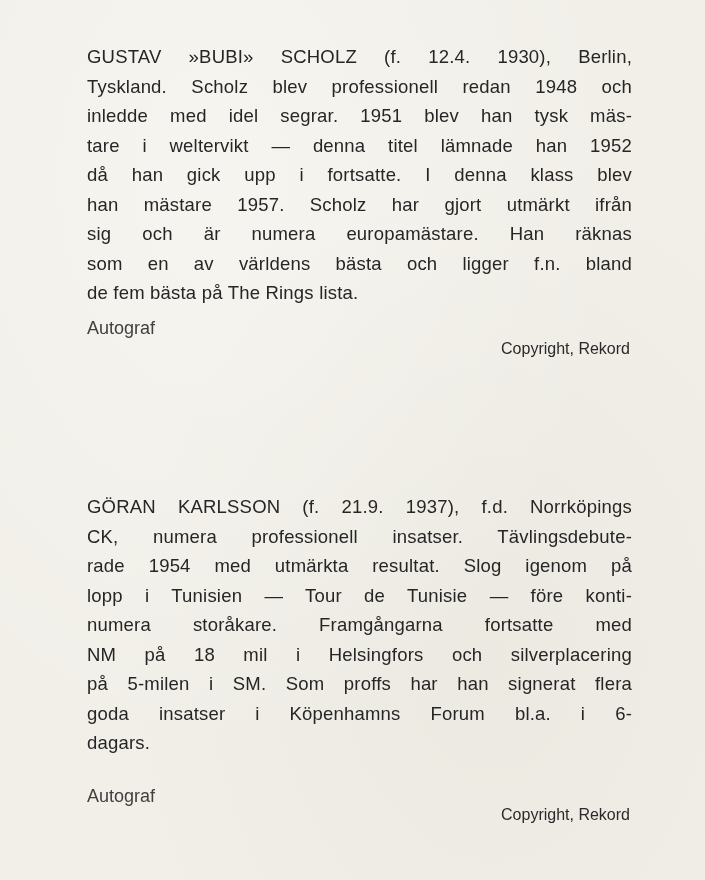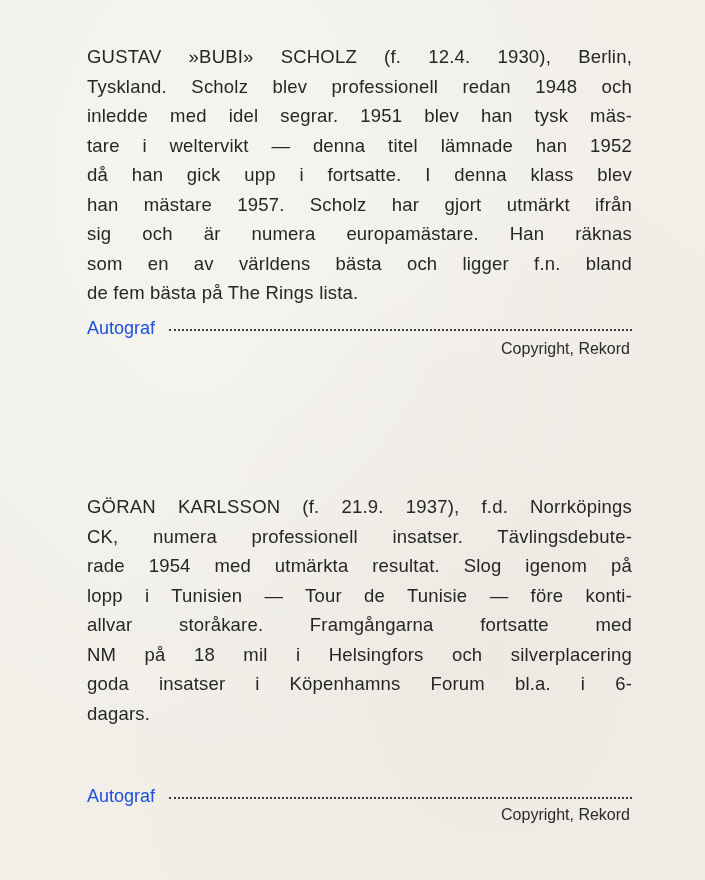--- a/index.html
+++ b/index.html
@@ -42,21 +42,22 @@
     .bio-line.last {
       text-align-last: left;
     }
     .autograf-row {
       position: absolute;
       left: 87px;
       width: 545px;
       display: flex;
       align-items: baseline;
       font-size: 18px;
-      color: #1d4ed8;
+      color: #404040;
+      flex-direction: column;
     }
     .autograf-label {
       white-space: nowrap;
       margin-right: 14px;
     }
     .autograf-dots {
       flex: 1;
       height: 2px;
       border-bottom: 2px dotted #3a3a3a;
       transform: translateY(-3px);
@@ -91,22 +92,23 @@
   <span class="autograf-dots"></span>
 </div>
 <div class="copyright" style="top:340px;">Copyright, Rekord</div>
 
 <section class="card-section" style="top:488px;">
   <p class="bio">
     <span class="bio-line">GÖRAN KARLSSON (f. 21.9. 1937), f.d. Norrköpings</span>
     <span class="bio-line">CK, numera professionell insatser. Tävlingsdebute-</span>
     <span class="bio-line">rade 1954 med utmärkta resultat. Slog igenom på</span>
     <span class="bio-line">lopp i Tunisien — Tour de Tunisie — före konti-</span>
-    <span class="bio-line">allvar storåkare. Framgångarna fortsatte med</span>
+    <span class="bio-line">numera storåkare. Framgångarna fortsatte med</span>
     <span class="bio-line">NM på 18 mil i Helsingfors och silverplacering</span>
+    <span class="bio-line">på 5-milen i SM. Som proffs har han signerat flera</span>
     <span class="bio-line">goda insatser i Köpenhamns Forum bl.a. i 6-</span>
     <span class="bio-line last">dagars.</span>
   </p>
 </section>
 
 <div class="autograf-row" style="top:786px;">
   <span class="autograf-label">Autograf</span>
   <span class="autograf-dots"></span>
 </div>
 <div class="copyright" style="top:806px;">Copyright, Rekord</div>

